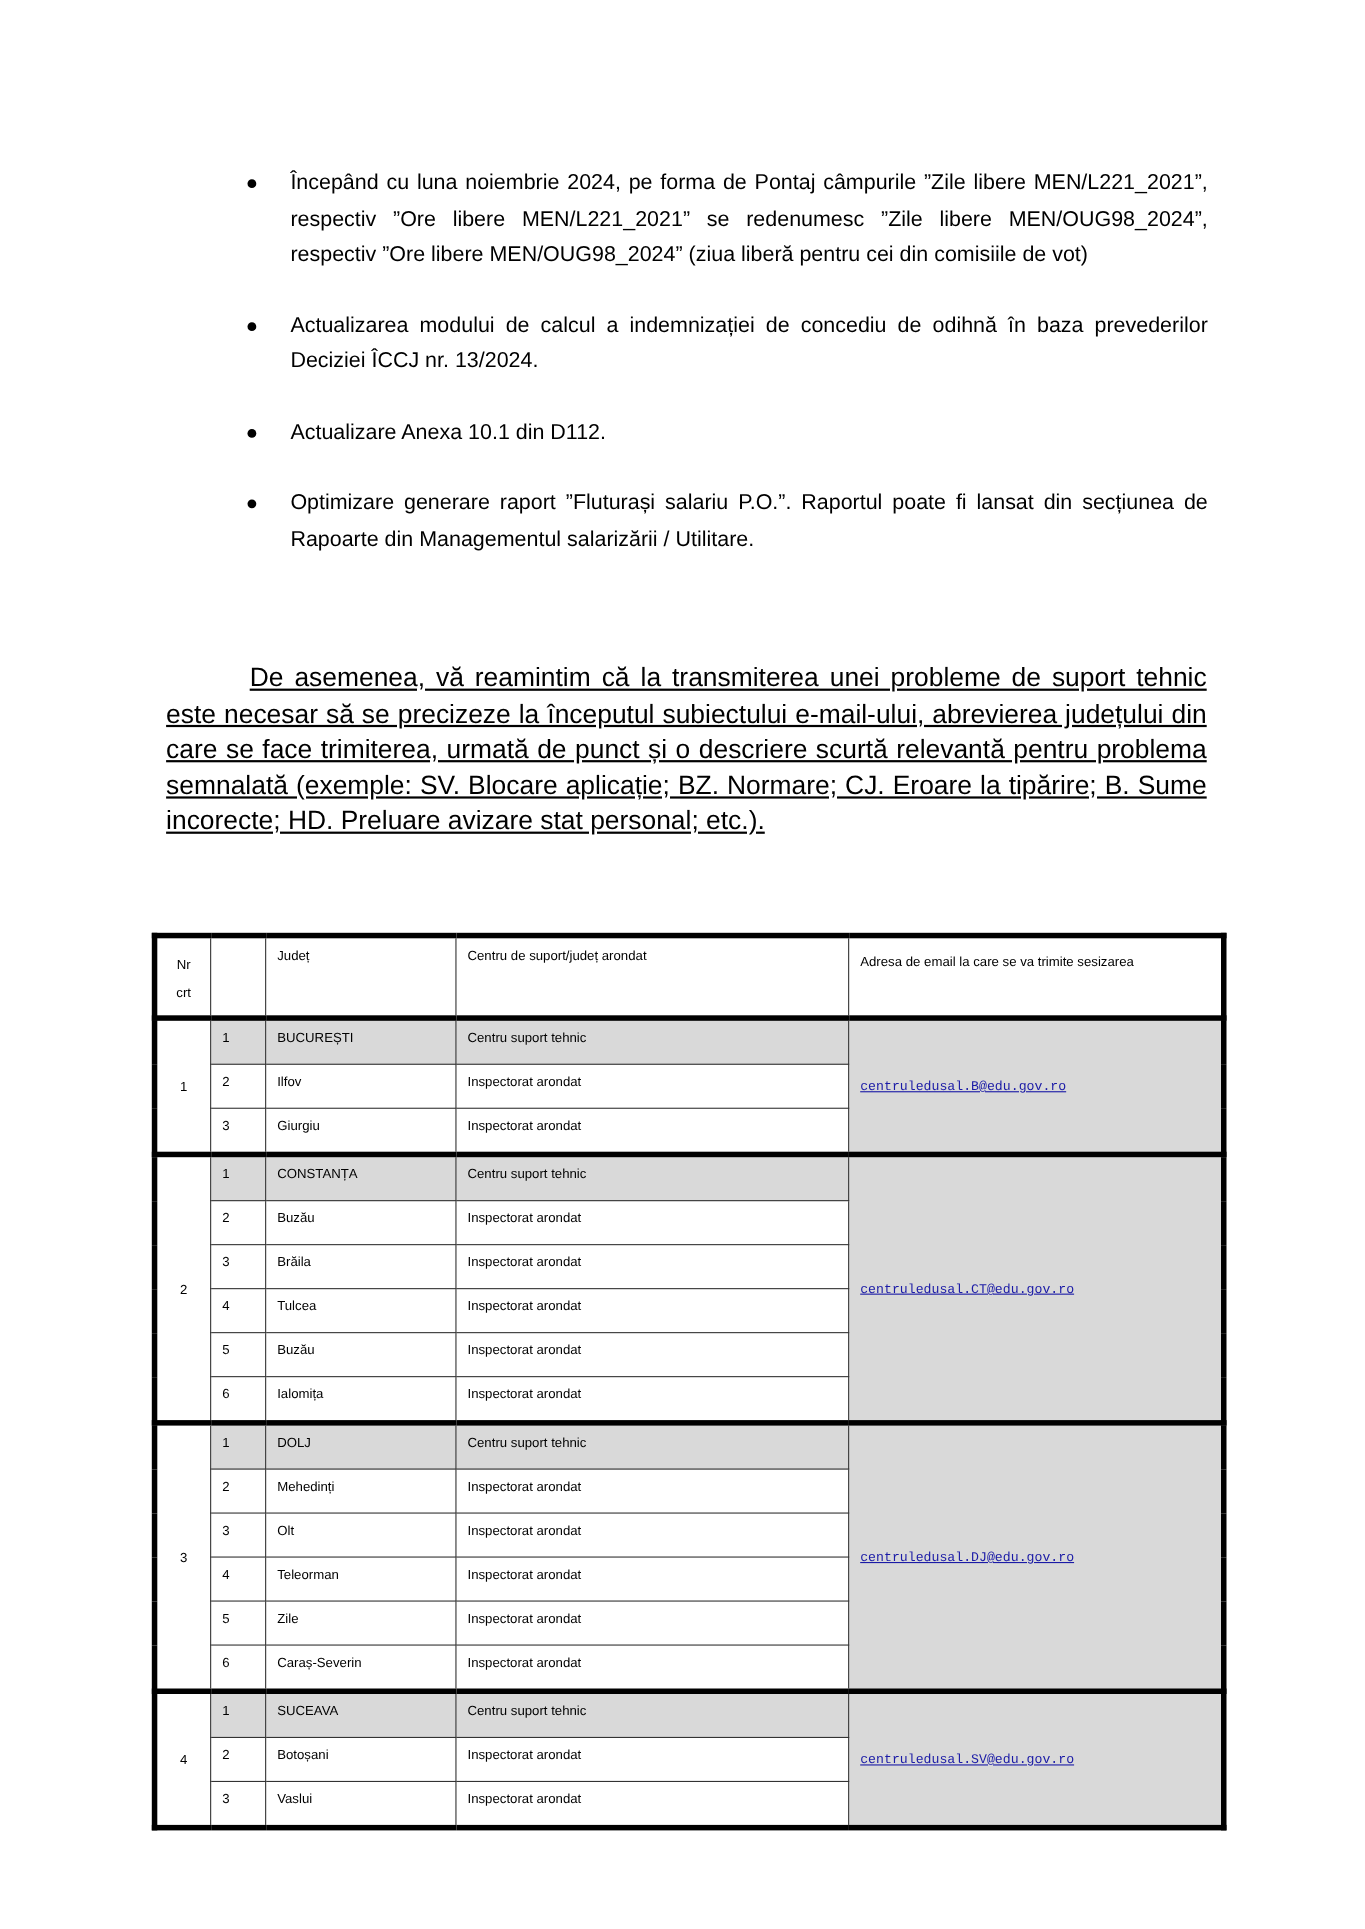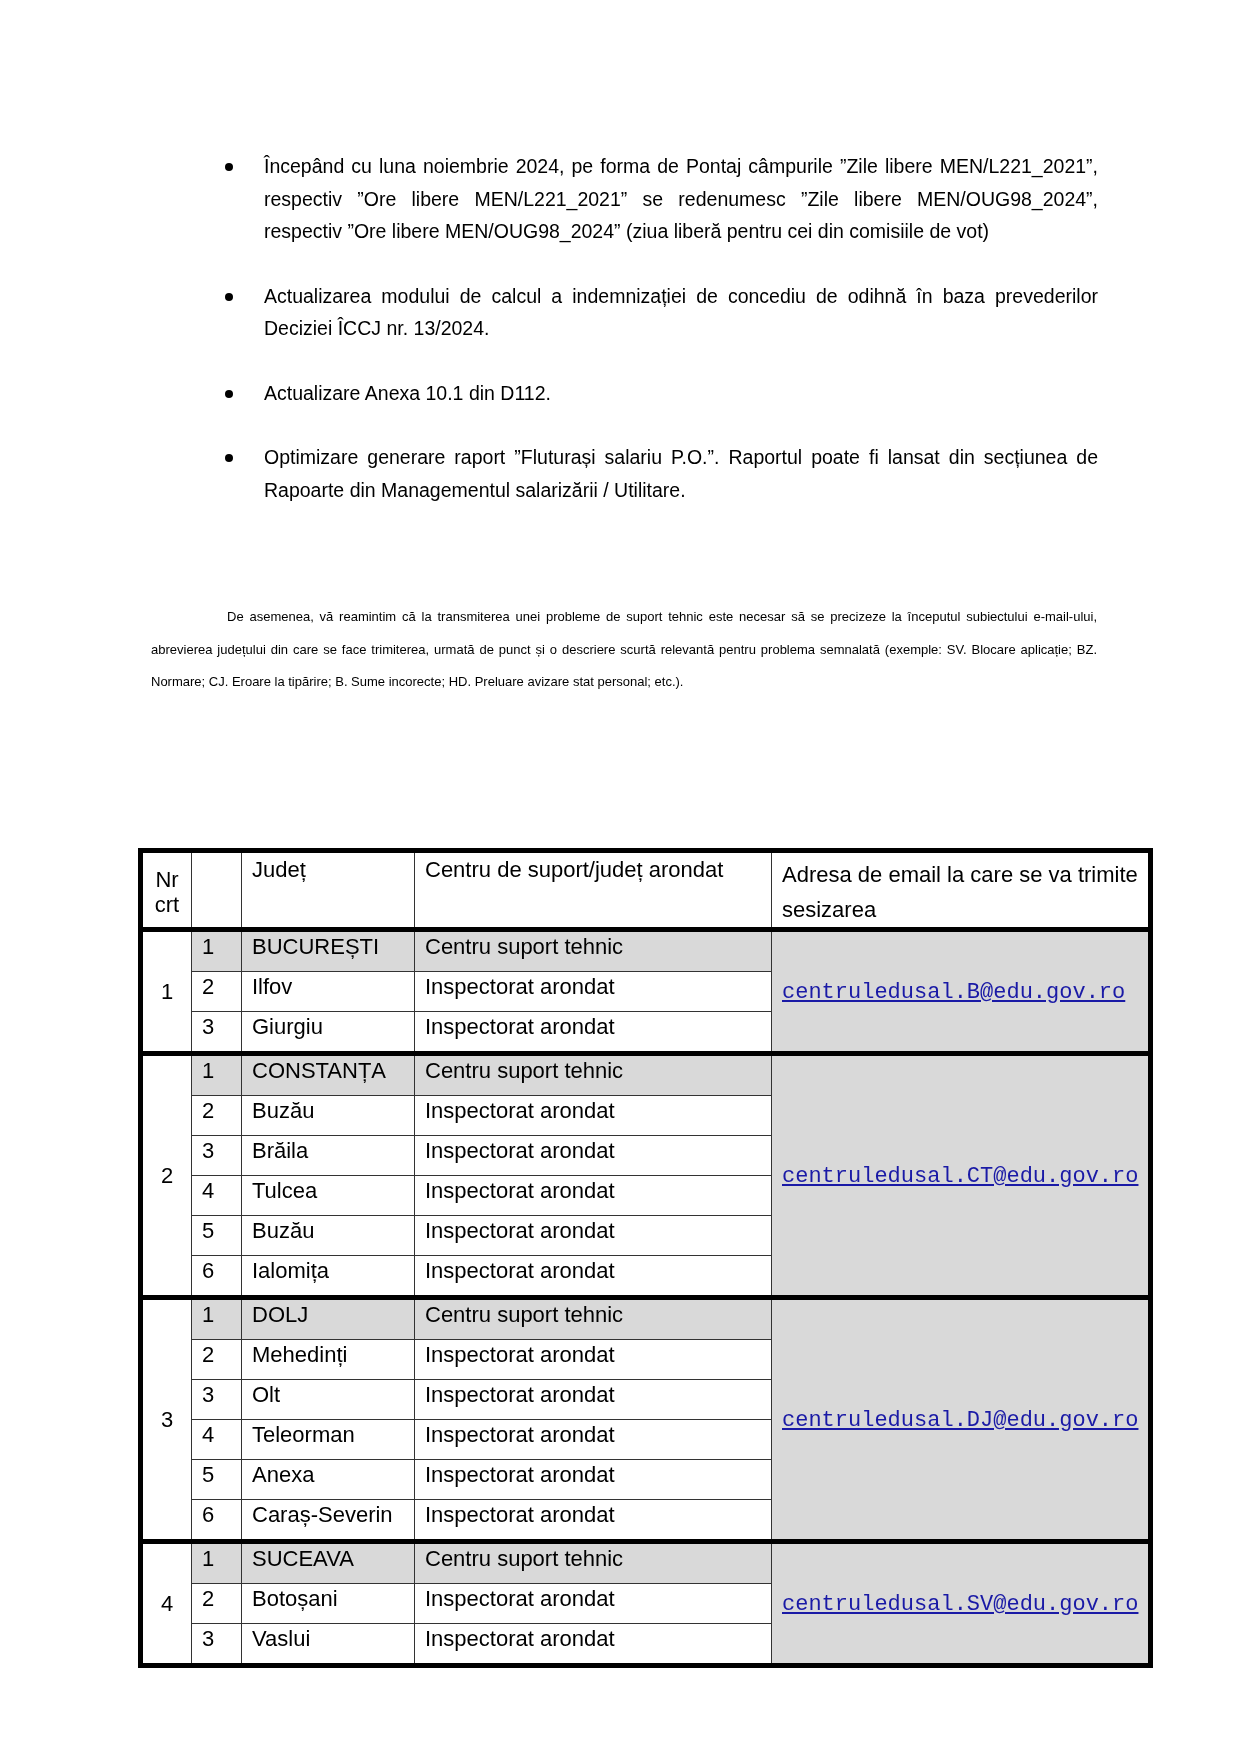--- a/index.html
+++ b/index.html
@@ -6,28 +6,28 @@
   body { width: 1241px; height: 1754px; position: relative; overflow: hidden;
          font-family: "Liberation Sans", "DejaVu Sans", sans-serif; color: #000; }
   .page { position: absolute; left: 0; top: 0; width: 1241px; height: 1436px; }
 
   .bullets { position: absolute; left: 228px; top: 150px; width: 870px; }
   .bullet { position: relative; padding-left: 36px; font-size: 19.5px; line-height: 32.5px;
             text-align: justify; margin-bottom: 32px; }
   .bullet .dot { position: absolute; left: -3px; top: 13px; width: 8px; height: 8px;
                  background: #000; border-radius: 50%; }
 
-  .para { position: absolute; left: 151px; width: 946px; font-size: 13px; line-height: 32.5px;
-          text-align: justify; }
+  .para { position: absolute; left: 151px; width: 946px; font-size: 24px; line-height: 32.5px;
+          text-align: justify; text-decoration: underline; }
   .para .indent { display: inline-block; width: 76px; }
   .p1 { top: 601px; }
   .p2 { top: 772px; }
 
   table.centers { position: absolute; left: 138px; top: 848px; border-collapse: collapse;
-                  font-size: 22px; border-radius: 29px; }
+                  font-size: 12px; border-radius: 29px; }
   table.centers td { padding: 0 10px; vertical-align: top; height: 39px; line-height: 30px;
                      border: 1.5px solid #333; }
   table.centers .hdr td { height: 66px; border-bottom: 5px solid #000; border-top: 5px solid #000; }
   table.centers .hdr td.c-nr { text-align: center; line-height: 25px; padding-top: 4px; }
   table.centers .hdr td.c-mail { text-align: left; line-height: 35px; padding-top: 4px; }
   table.centers .hdr td.c-center, table.centers .hdr td.c-county { padding-top: 4px; line-height: 25px; }
   td.c-nr { width: 28px; text-align: center; vertical-align: middle !important; border-left: 5px solid #000 !important; }
   td.c-idx { width: 29px; }
   td.c-county { width: 152px; }
   td.c-center { width: 336px; }
@@ -140,21 +140,21 @@
           <td class="c-county">Olt</td>
           <td class="c-center">Inspectorat arondat</td>
         </tr>
         <tr>
           <td class="c-idx">4</td>
           <td class="c-county">Teleorman</td>
           <td class="c-center">Inspectorat arondat</td>
         </tr>
         <tr>
           <td class="c-idx">5</td>
-          <td class="c-county">Anexa</td>
+          <td class="c-county">Zile</td>
           <td class="c-center">Inspectorat arondat</td>
         </tr>
         <tr class="grp-end">
           <td class="c-idx">6</td>
           <td class="c-county">Caraș-Severin</td>
           <td class="c-center">Inspectorat arondat</td>
         </tr>
         <tr class="first">
           <td class="c-nr" rowspan="3" style="border-bottom: 5px solid rgb(0, 0, 0);">4</td>
           <td class="c-idx">1</td>

